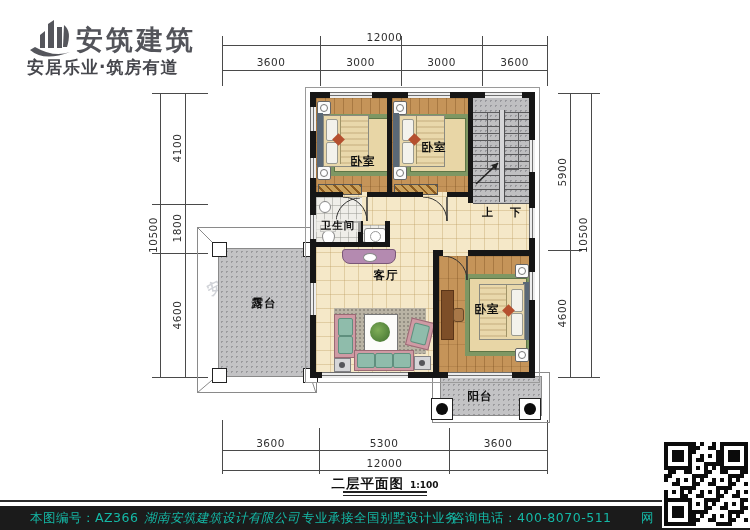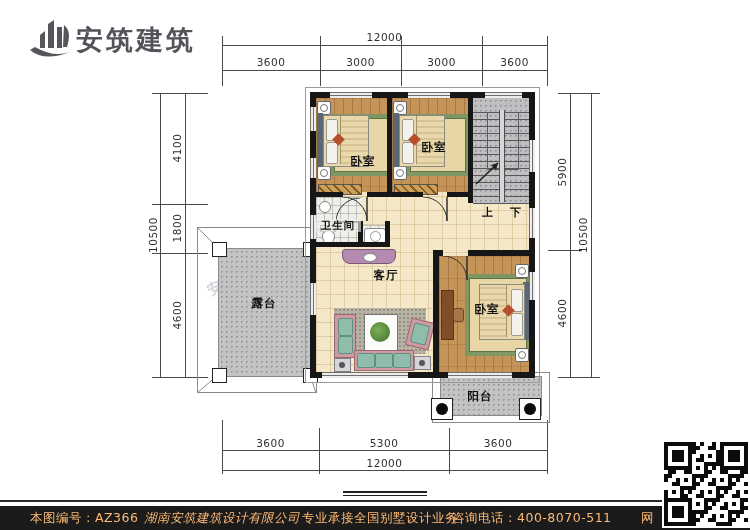--- a/index.html
+++ b/index.html
@@ -46,36 +46,37 @@
   .etable:after{content:"";position:absolute;left:4px;top:3px;width:6px;height:6px;border-radius:50%;background:#55555a;}
   .wm{position:absolute;color:rgba(135,140,152,.38);font-size:14px;letter-spacing:2px;white-space:nowrap;font-weight:bold;}
   
   .logo-name{position:absolute;left:76px;top:22px;font-size:27px;font-weight:bold;color:#53545a;letter-spacing:3px;}
   .logo-tag{position:absolute;left:27px;top:56px;font-size:17px;font-weight:bold;color:#46474d;letter-spacing:1px;}
   
   .cap-title{font-size:13.5px;font-weight:bold;color:#111;letter-spacing:1px;}
   .cap-scale{font-size:9px;font-weight:bold;color:#111;margin-left:6px;}
   
   .bar{position:absolute;left:0;top:506px;width:750px;height:24px;background:#1b1b1b;}
-  .bar span{position:absolute;top:0;height:24px;line-height:24px;color:#fdba74;font-size:12.5px;letter-spacing:.5px;white-space:nowrap;}
+  .bar span{position:absolute;top:0;height:24px;line-height:24px;color:#14b8a6;font-size:12.5px;letter-spacing:.5px;white-space:nowrap;}
   .stair-tread{position:absolute;background:repeating-linear-gradient(180deg,#58585a 0 1px,transparent 1px 7px);}
 </style>
 </head>
 <body>
 
 <div class="page">
 
   <svg class="abs" style="left:26px;top:14px;" width="50" height="46" viewBox="0 0 50 46">
     <path d="M4,36 Q18,48 44,38 Q28,44 9,33 Z" fill="#55565c"></path>
     <polygon points="14,34 14,21 19,17 19,34" fill="#55565c"></polygon>
     <polygon points="22,34 22,10 28,6 28,34" fill="#55565c"></polygon>
     <polygon points="31,34 31,13 36,13 36,34" fill="#55565c"></polygon>
     <path d="M38,11 Q46,17 41,33 L37,33 Z" fill="#55565c"></path>
   </svg>
   <div class="logo-name">安筑建筑</div>
+  <div class="logo-tag">安居乐业·筑房有道</div>
 
   <div class="wm" style="left:205px;top:268px;transform:rotate(-28deg);">安筑建筑</div>
   <div class="wm" style="left:360px;top:192px;transform:rotate(-28deg);">安筑建筑</div>
   <div class="wm" style="left:455px;top:150px;transform:rotate(-28deg);font-size:12px;">安筑建筑</div>
   <div class="wm" style="left:320px;top:112px;transform:rotate(-28deg);font-size:11px;">安筑建筑</div>
   <div class="wm" style="left:425px;top:280px;transform:rotate(54deg);font-size:13px;">hnazjz.com</div>
 
   <div class="dline" style="left:222px;top:45px;width:325px;height:1px;"></div>
   <div class="dline" style="left:222px;top:70px;width:325px;height:1px;"></div>
   <div class="dline" style="left:222px;top:36px;width:1px;height:50px;"></div>
@@ -113,20 +114,23 @@
   <div class="dline" style="left:222px;top:470px;width:325px;height:1px;"></div>
   <div class="dline" style="left:222px;top:420px;width:1px;height:54px;"></div>
   <div class="dline" style="left:319px;top:428px;width:1px;height:46px;"></div>
   <div class="dline" style="left:449px;top:428px;width:1px;height:46px;"></div>
   <div class="dline" style="left:547px;top:420px;width:1px;height:54px;"></div>
   <div class="dlabel" style="left:222px;top:437px;width:97px;">3600</div>
   <div class="dlabel" style="left:319px;top:437px;width:130px;">5300</div>
   <div class="dlabel" style="left:449px;top:437px;width:98px;">3600</div>
   <div class="dlabel" style="left:222px;top:457px;width:325px;">12000</div>
 
+  <div class="abs" style="left:310px;top:473px;width:150px;text-align:center;">
+    <span class="cap-title">二层平面图</span><span class="cap-scale">1:100</span>
+  </div>
   <div class="dline" style="left:343px;top:491px;width:84px;height:2px;background:#222;"></div>
   <div class="dline" style="left:343px;top:495px;width:84px;height:1px;background:#222;"></div>
 
   <svg class="abs" style="left:197px;top:227px;" width="120" height="166" viewBox="0 0 120 166">
     <rect x="0.5" y="0.5" width="119" height="165" fill="none" stroke="#8a8a8a"></rect>
     <line x1="0" y1="0" x2="21" y2="21" stroke="#8a8a8a"></line>
     <line x1="0" y1="166" x2="21" y2="148" stroke="#8a8a8a"></line>
     <line x1="119" y1="0" x2="113" y2="21" stroke="#8a8a8a"></line>
     <line x1="119" y1="166" x2="113" y2="148" stroke="#8a8a8a"></line>
   </svg>

